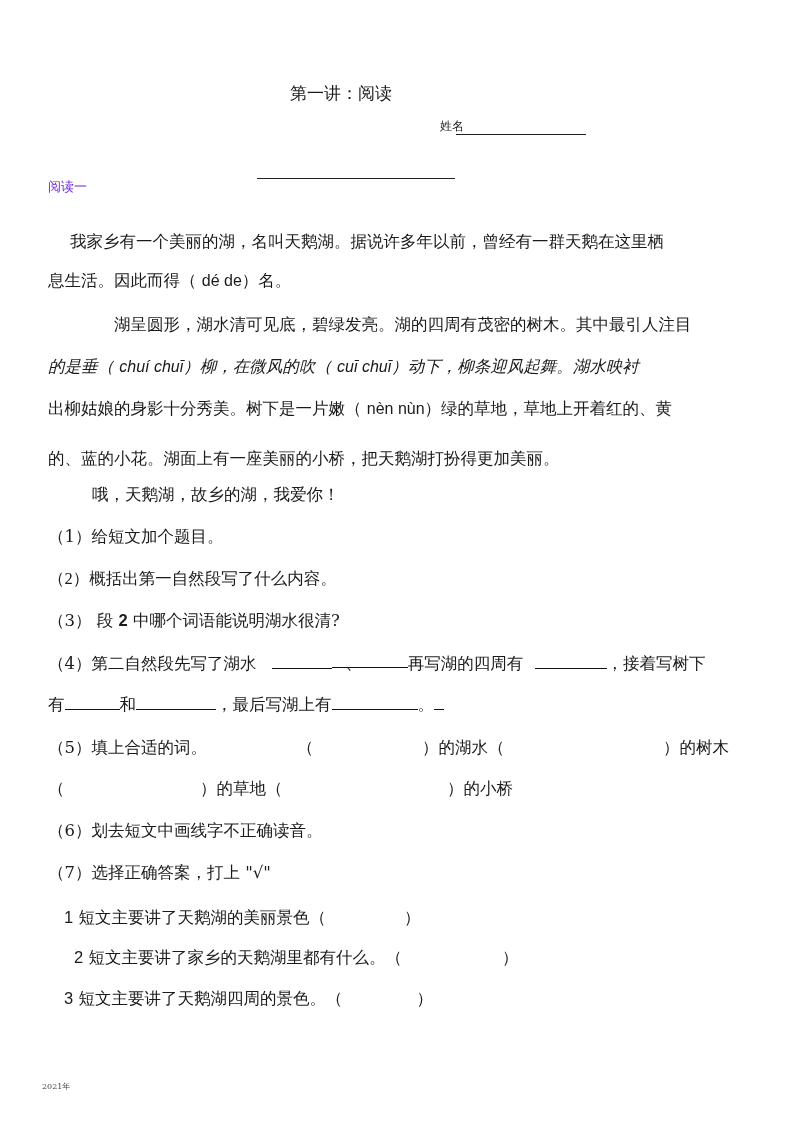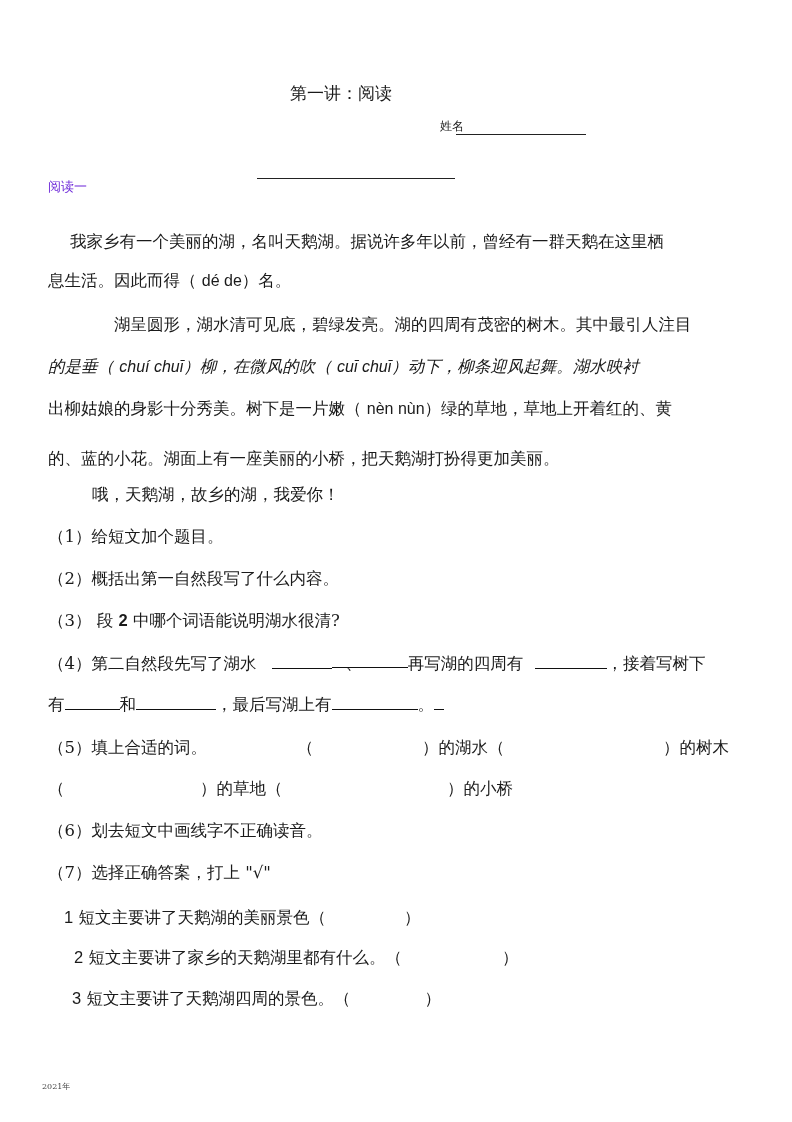--- a/index.html
+++ b/index.html
@@ -32,21 +32,21 @@
 <div class="abs p" style="left:70px; top:231px;">我家乡有一个美丽的湖，名叫天鹅湖。据说许多年以前，曾经有一群天鹅在这里栖</div>
 <div class="abs p" style="left:48px; top:270px;"><span>息生活。因此而得（ </span><span class="py">dé  de</span><span>）名。</span></div>
 
 <div class="abs p" style="left:82px; top:314px;margin-left:32px;">湖呈圆形，湖水清可见底，碧绿发亮。湖的四周有茂密的树木。其中最引人注目</div>
 <div class="abs p" style="left:48px; top:356px;font-style:italic;"><span>的是垂（ </span><span class="py">chuí   chuī</span><span>）柳，在微风的吹（ </span><span class="py">cuī   chuī</span><span>）动下，柳条迎风起舞。湖水映衬</span></div>
 <div class="abs p" style="left:48px; top:398px;"><span>出柳姑娘的身影十分秀美。树下是一片嫩（    </span><span class="py">nèn nùn</span><span>）绿的草地，草地上开着红的、黄</span></div>
 <div class="abs p" style="left:48px; top:448px;">的、蓝的小花。湖面上有一座美丽的小桥，把天鹅湖打扮得更加美丽。</div>
 <div class="abs p" style="left:92px; top:484px;">哦，天鹅湖，故乡的湖，我爱你！</div>
 
 <div class="abs p" style="left:48px; top:526px;">（1）给短文加个题目。</div>
-<div class="abs p" style="left:48px; top:568px;">（2）概括出第一自然段写了什么内容。</div>
+<div class="abs p" style="left:48px; top:568px;font-family:Liberation Serif, serif;">（2）概括出第一自然段写了什么内容。</div>
 <div class="abs p" style="left:48px; top:610px;"><span>（3）  段 </span><span class="num" style="font-weight:bold">2</span><span> 中哪个词语能说明湖水很清?</span></div>
 
 <div class="abs p" style="left:48px; top:653px;">
   <span>（4）第二自然段先写了湖水</span>
   <span class="blank" style="width:60px; margin-left:10px;"></span><span class="blank" style="width:76px; text-align:center;"><span style="position:relative; left:-16px;">、</span></span><span>再写湖的四周有</span>
   <span class="blank" style="width:72px; margin-left:6px;"></span><span>，接着写树下</span>
 </div>
 <div class="abs p" style="left:48px; top:694px;">
   <span>有</span><span class="blank" style="width:55px;"></span><span>和</span><span class="blank" style="width:80px;"></span><span>，最后写湖上有</span><span class="blank" style="width:86px;"></span><span>。</span><span class="blank" style="width:10px;"></span>
 </div>
@@ -57,15 +57,15 @@
 <div class="abs p" style="left:663px; top:737px;">）的树木</div>
 <div class="abs p" style="left:48px; top:778px;">（</div>
 <div class="abs p" style="left:200px; top:778px;">）的草地（</div>
 <div class="abs p" style="left:403px; top:778px;margin-left:44px;">）的小桥</div>
 
 <div class="abs p" style="left:48px; top:820px;">（6）划去短文中画线字不正确读音。</div>
 <div class="abs p" style="left:48px; top:862px;">（7）选择正确答案，打上 "√"</div>
 
 <div class="abs p" style="left:64px; top:907px;"><span class="num">1</span> <span>短文主要讲了天鹅湖的美丽景色（</span><span style="display:inline-block; width:78px;"></span><span>）</span></div>
 <div class="abs p" style="left:74px; top:947px;"><span class="num">2</span> <span>短文主要讲了家乡的天鹅湖里都有什么。（</span><span style="display:inline-block; width:100px;"></span><span>）</span></div>
-<div class="abs p" style="left:64px; top:988px;margin-left:8px;"><span class="num">3</span> <span>短文主要讲了天鹅湖四周的景色。（</span><span style="display:inline-block; width:74px;"></span><span>）</span></div>
+<div class="abs p" style="left:64px; top:988px;"><span class="num">3</span> <span>短文主要讲了天鹅湖四周的景色。（</span><span style="display:inline-block; width:74px;"></span><span>）</span></div>
 
 <div class="abs footer">2021年</div>
 
 </body></html>

